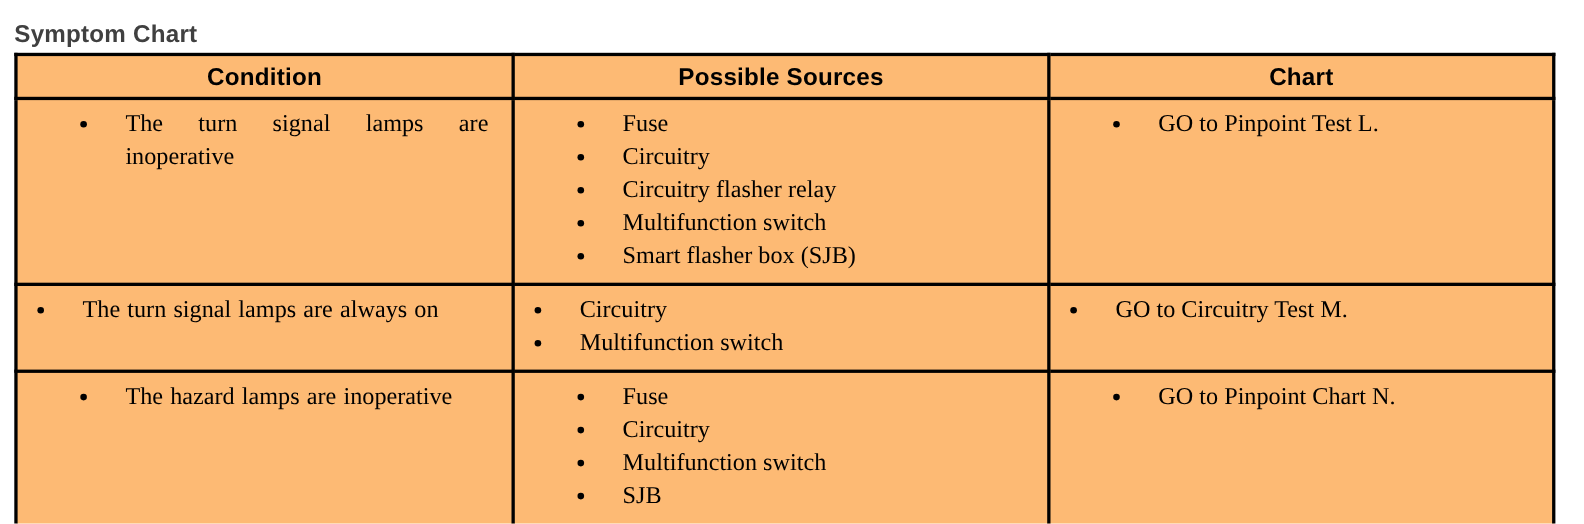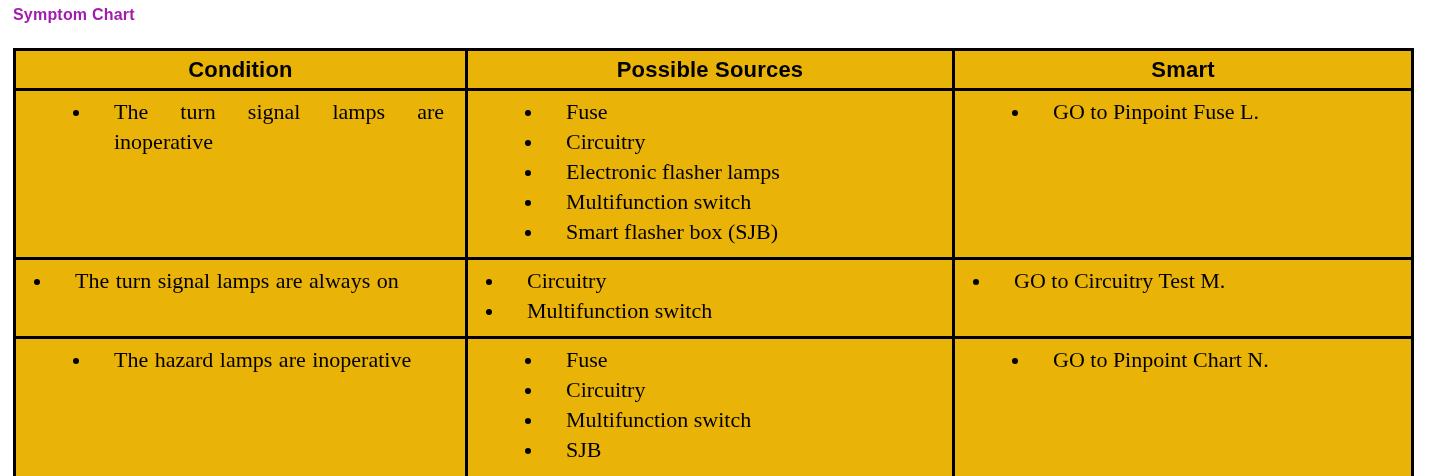--- a/index.html
+++ b/index.html
@@ -21,27 +21,27 @@
     position: relative;
     width: 1440px;
     height: 476px;
     background: #ffffff;
   }
 
   
   .chart-title {
     position: absolute;
     left: 13px;
-    top: 3px;
+    top: 19px;
     font-family: "Liberation Sans", sans-serif;
     font-weight: bold;
-    font-size: 16px;
+    font-size: 22px;
     line-height: 24px;
     letter-spacing: 0.2px;
-    color: #a21caf;
+    color: #404040;
     white-space: nowrap;
   }
 
   
   .symptom-table {
     position: absolute;
     left: 13px;
     top: 48px;
     width: 1398px;
     border-collapse: collapse;
@@ -51,21 +51,21 @@
 
   .symptom-table col.col-condition { width: 452px; }
   .symptom-table col.col-sources   { width: 487px; }
   .symptom-table col.col-action    { width: 459px; }
 
   .symptom-table th,
   .symptom-table td {
     border: 3px solid #000000;
     padding: 0;
     vertical-align: top;
-    background: #eab308;
+    background: #fdba74;
   }
 
   .symptom-table thead th {
     height: 37px;
     text-align: center;
     vertical-align: middle;
     font-family: "Liberation Sans", sans-serif;
     font-weight: bold;
     font-size: 22px;
     line-height: 26px;
@@ -130,21 +130,21 @@
   <table class="symptom-table">
     <colgroup>
       <col class="col-condition">
       <col class="col-sources">
       <col class="col-action">
     </colgroup>
     <thead>
       <tr>
         <th>Condition</th>
         <th>Possible Sources</th>
-        <th>Smart</th>
+        <th>Chart</th>
       </tr>
     </thead>
     <tbody>
 
       <tr class="row-tall">
         <td>
           <div class="cell">
             <ul class="bullet-list">
               <li>
                 <span class="bullet-dot"></span>
@@ -159,39 +159,39 @@
               <li>
                 <span class="bullet-dot"></span>
                 <span class="li-text">Fuse</span>
               </li>
               <li>
                 <span class="bullet-dot"></span>
                 <span class="li-text">Circuitry</span>
               </li>
               <li>
                 <span class="bullet-dot"></span>
-                <span class="li-text">Electronic flasher lamps</span>
+                <span class="li-text">Circuitry flasher relay</span>
               </li>
               <li>
                 <span class="bullet-dot"></span>
                 <span class="li-text">Multifunction switch</span>
               </li>
               <li>
                 <span class="bullet-dot"></span>
                 <span class="li-text">Smart flasher box (SJB)</span>
               </li>
             </ul>
           </div>
         </td>
         <td>
           <div class="cell">
             <ul class="bullet-list">
               <li>
                 <span class="bullet-dot"></span>
-                <span class="li-text">GO to Pinpoint Fuse L.</span>
+                <span class="li-text">GO to Pinpoint Test L.</span>
               </li>
             </ul>
           </div>
         </td>
       </tr>
 
       <tr class="row-mid">
         <td>
           <div class="cell">
             <ul class="bullet-list">

